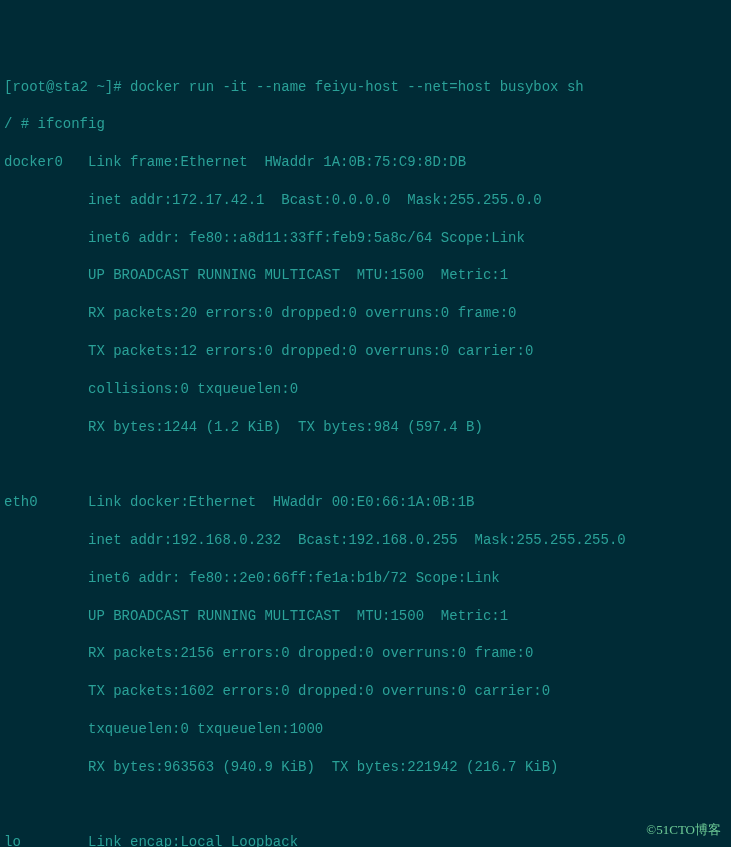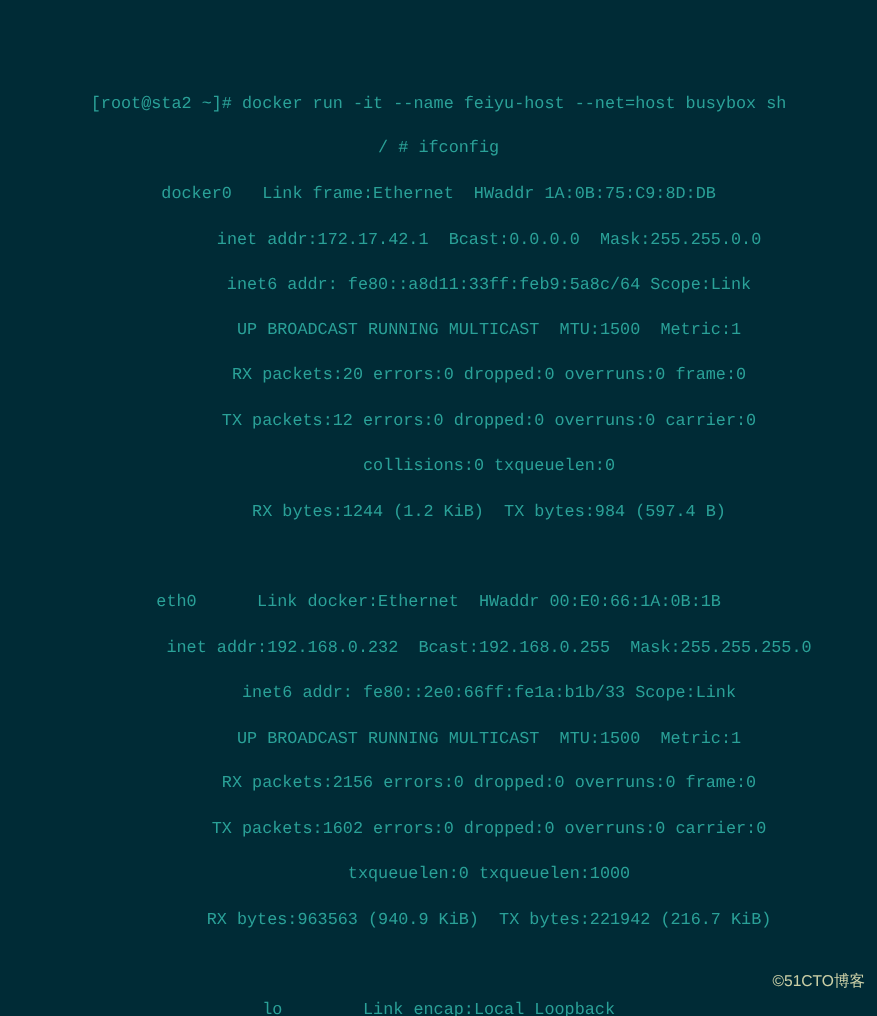--- a/index.html
+++ b/index.html
@@ -15,29 +15,28 @@
       line-height: 1.35;
       padding: 2px 4px;
       width: 731px;
       height: 847px;
       overflow: hidden;
       position: relative;
       white-space: pre;
     }
     .line {
       white-space: pre;
-      text-align: center;
     }
     .watermark {
       position: absolute;
-      bottom: 20px;
+      bottom: 8px;
       right: 10px;
-      color: #fef9c3;
+      color: #86efac;
       font-size: 13px;
-      font-family: Liberation Sans, sans-serif;
+      font-family: Liberation Serif, serif;
       opacity: 0.8;
     }
   </style>
 </head>
 <body>
 
 
 
 <div class="line">[root@sta2 ~]# docker run -it --name feiyu-host --net=host busybox sh</div>
 <div class="line">/ # ifconfig</div>
@@ -45,21 +44,21 @@
 <div class="line">          inet addr:172.17.42.1  Bcast:0.0.0.0  Mask:255.255.0.0</div>
 <div class="line">          inet6 addr: fe80::a8d11:33ff:feb9:5a8c/64 Scope:Link</div>
 <div class="line">          UP BROADCAST RUNNING MULTICAST  MTU:1500  Metric:1</div>
 <div class="line">          RX packets:20 errors:0 dropped:0 overruns:0 frame:0</div>
 <div class="line">          TX packets:12 errors:0 dropped:0 overruns:0 carrier:0</div>
 <div class="line">          collisions:0 txqueuelen:0</div>
 <div class="line">          RX bytes:1244 (1.2 KiB)  TX bytes:984 (597.4 B)</div>
 <div class="line"> </div>
 <div class="line">eth0      Link docker:Ethernet  HWaddr 00:E0:66:1A:0B:1B</div>
 <div class="line">          inet addr:192.168.0.232  Bcast:192.168.0.255  Mask:255.255.255.0</div>
-<div class="line">          inet6 addr: fe80::2e0:66ff:fe1a:b1b/33 Scope:Link</div>
+<div class="line">          inet6 addr: fe80::2e0:66ff:fe1a:b1b/72 Scope:Link</div>
 <div class="line">          UP BROADCAST RUNNING MULTICAST  MTU:1500  Metric:1</div>
 <div class="line">          RX packets:2156 errors:0 dropped:0 overruns:0 frame:0</div>
 <div class="line">          TX packets:1602 errors:0 dropped:0 overruns:0 carrier:0</div>
 <div class="line">          txqueuelen:0 txqueuelen:1000</div>
 <div class="line">          RX bytes:963563 (940.9 KiB)  TX bytes:221942 (216.7 KiB)</div>
 <div class="line"> </div>
 <div class="line">lo        Link encap:Local Loopback</div>
 
 
 

